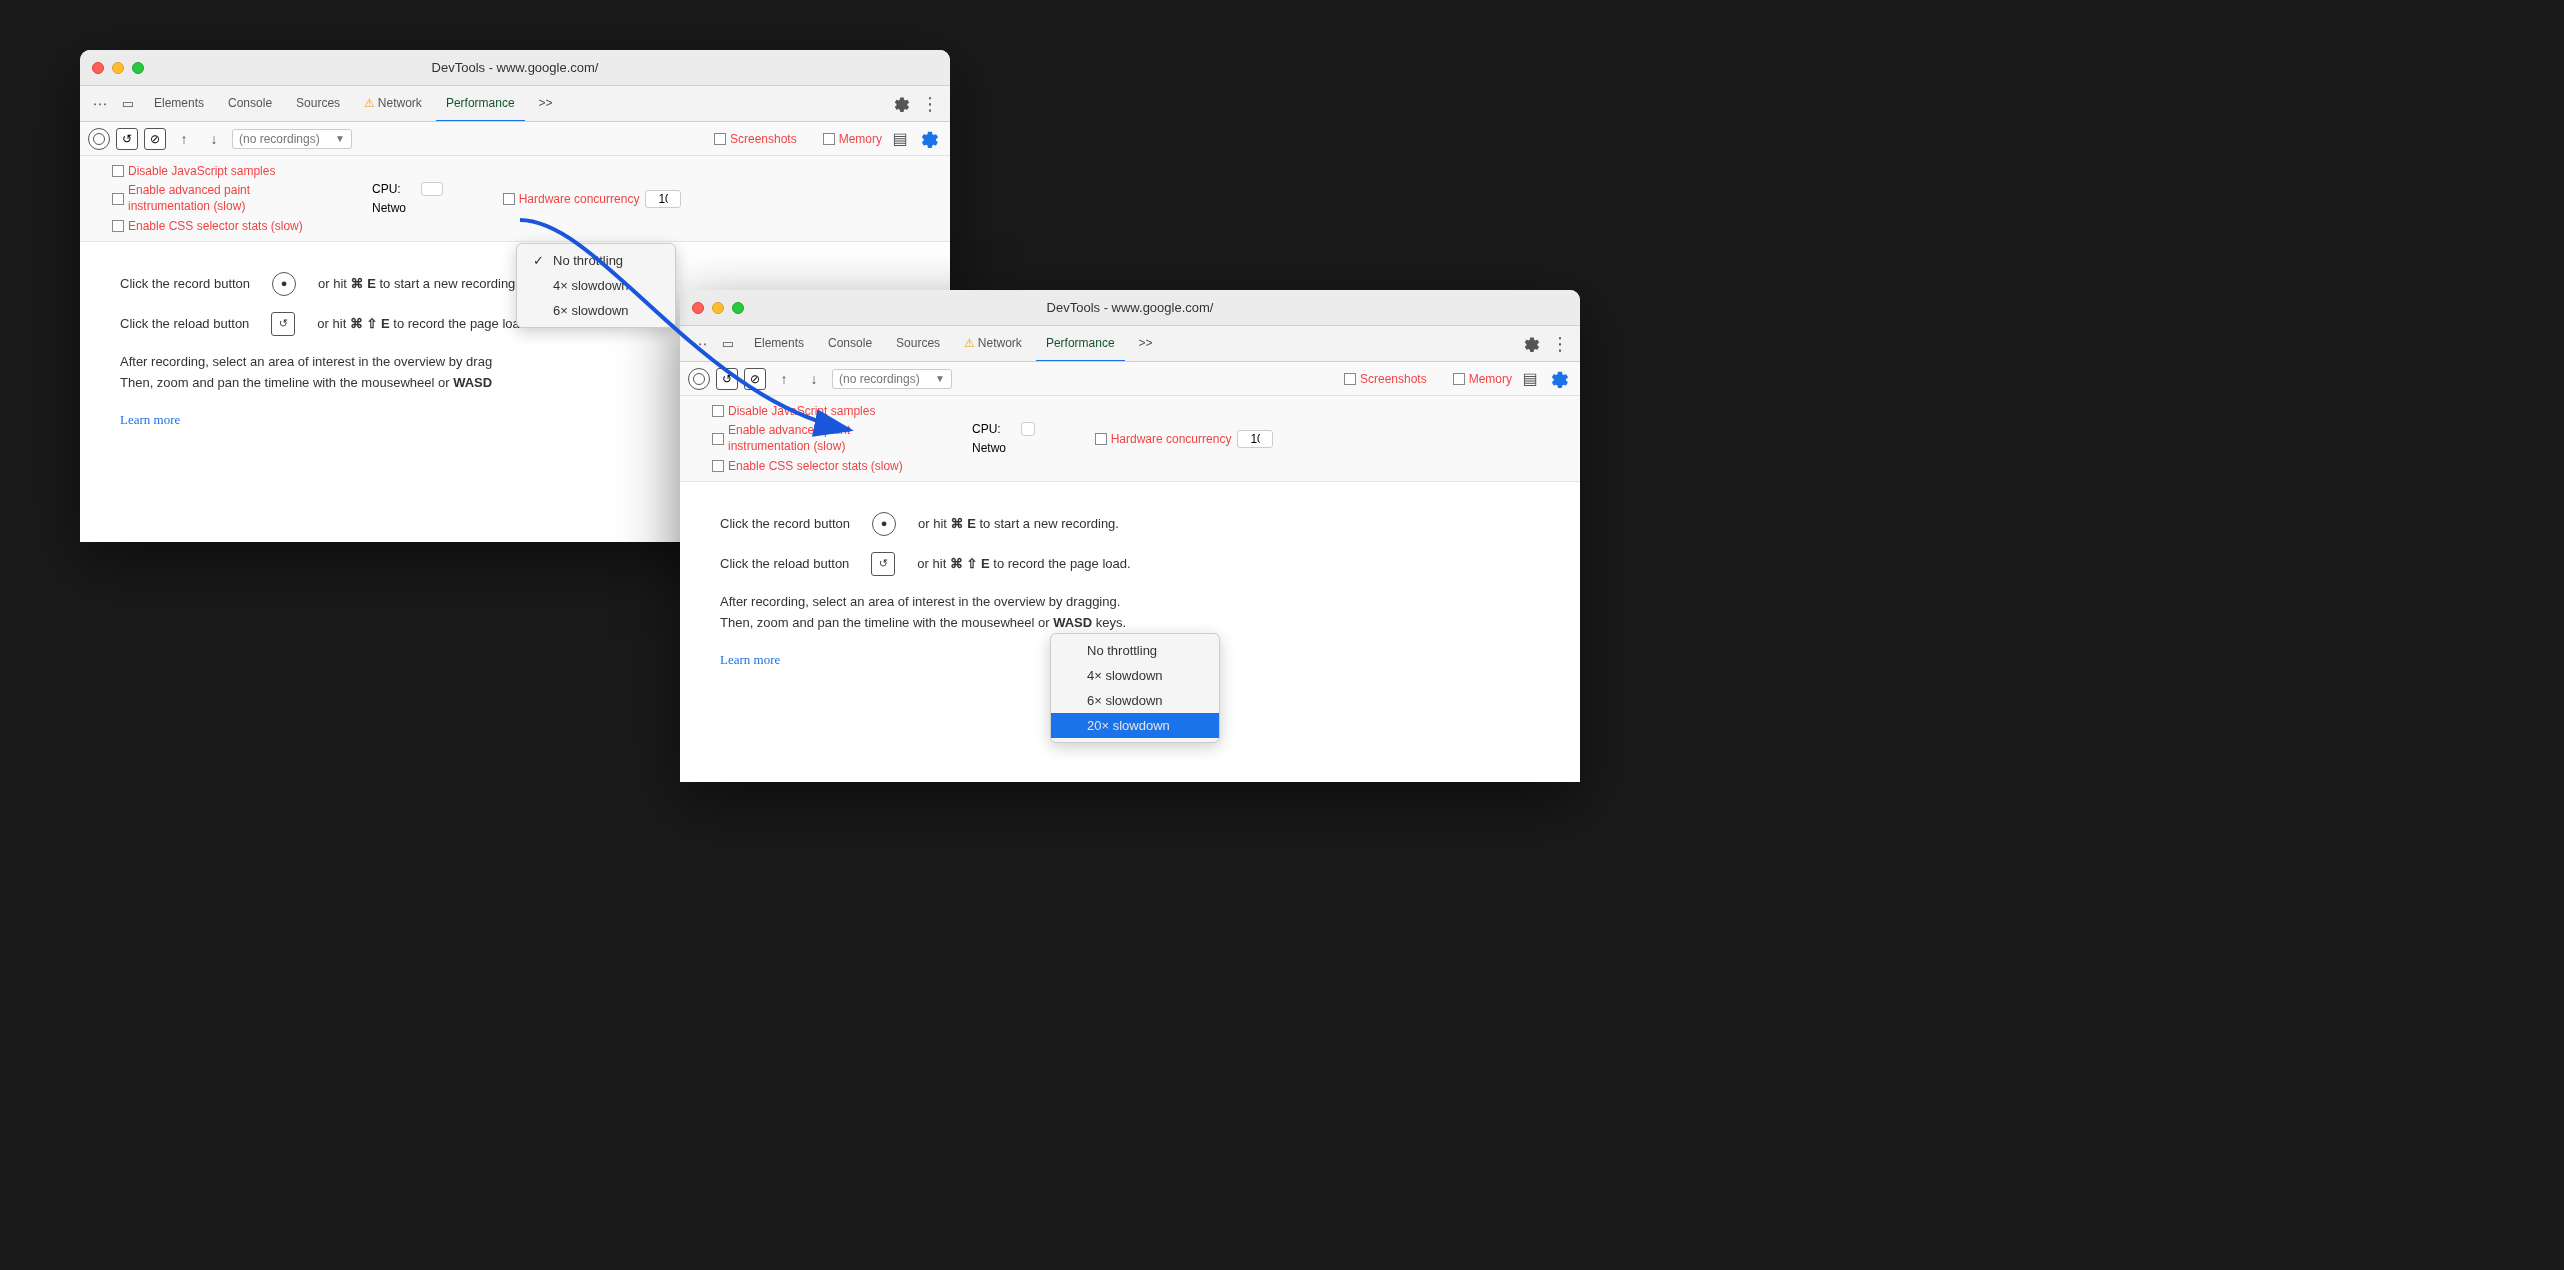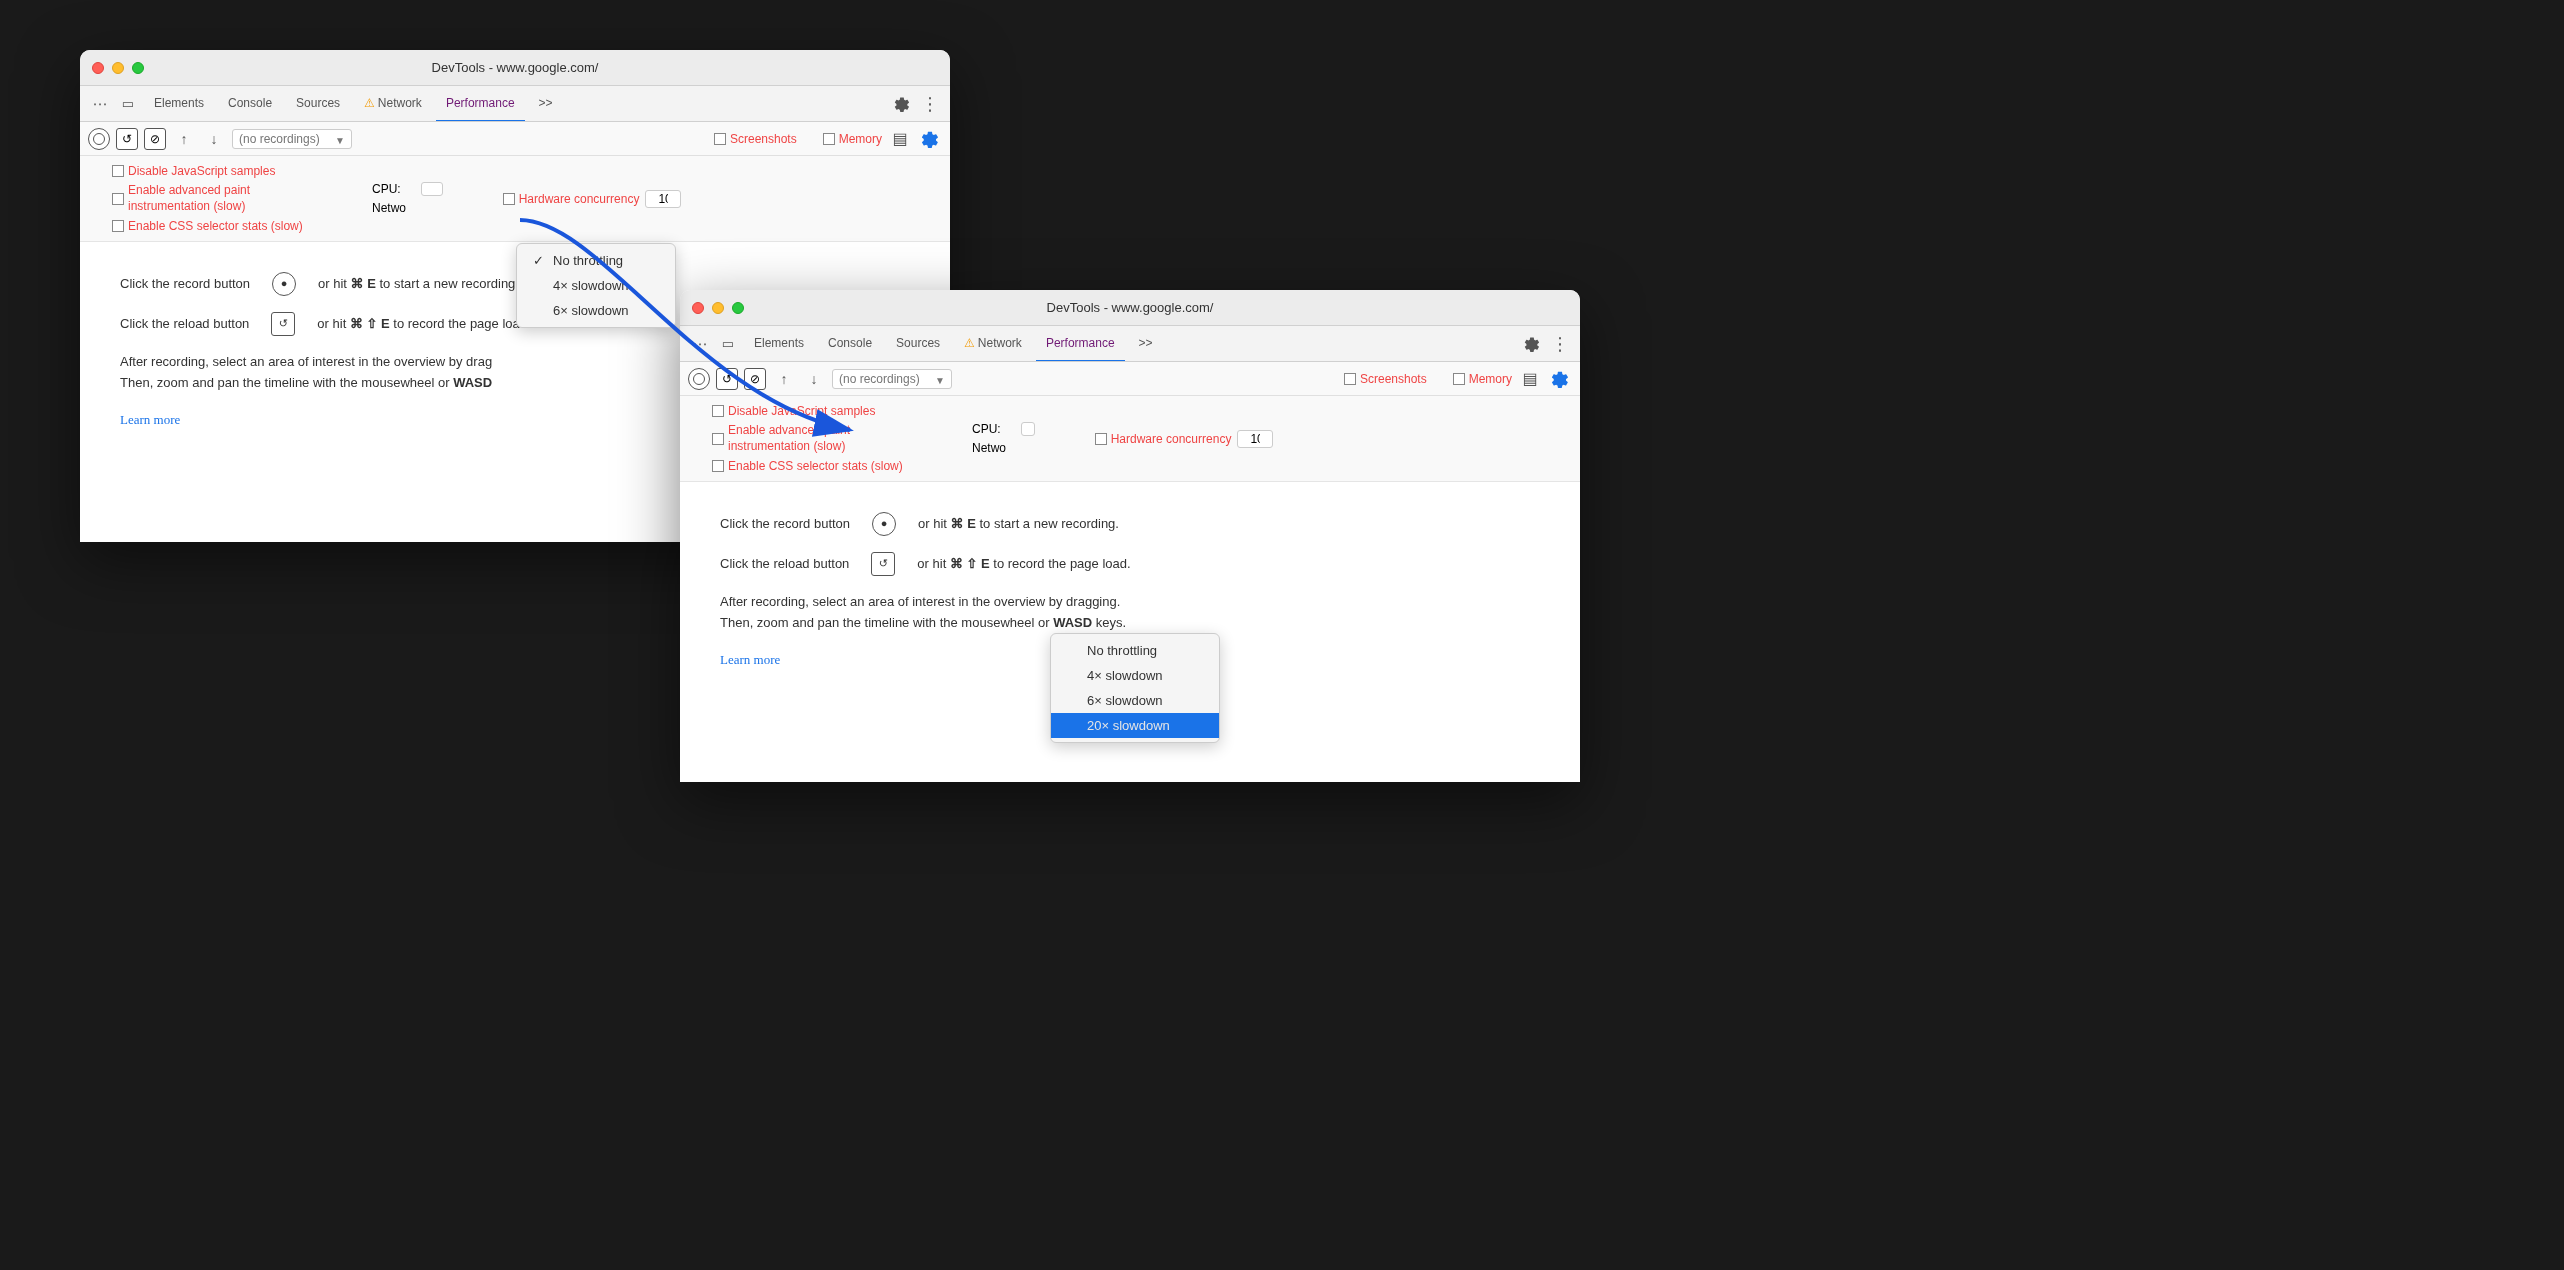--- a/index.html
+++ b/index.html
@@ -88,21 +88,21 @@
       color: #555;
       cursor: pointer;
       height: 36px;
       display: flex;
       align-items: center;
       border-bottom: 2px solid transparent;
       white-space: nowrap;
     }
 
     .tab-item.active {
-      color: #701a75;
+      color: #14532d;
       border-bottom: 2px solid #1a73e8;
     }
 
     .tab-item.network-warn {
       color: #555;
     }
 
     .tab-warning {
       color: #f29900;
       margin-right: 3px;
@@ -180,21 +180,21 @@
     }
 
     .recordings-select {
       background: #fff;
       border: 1px solid #ccc;
       border-radius: 3px;
       padding: 2px 6px;
       font-size: 12px;
       color: #777;
       display: flex;
-      align-items: flex-end;
+      align-items: center;
       gap: 4px;
       cursor: pointer;
       min-width: 120px;
     }
 
     .checkbox-label {
       display: flex;
       align-items: center;
       gap: 4px;
       font-size: 12px;

